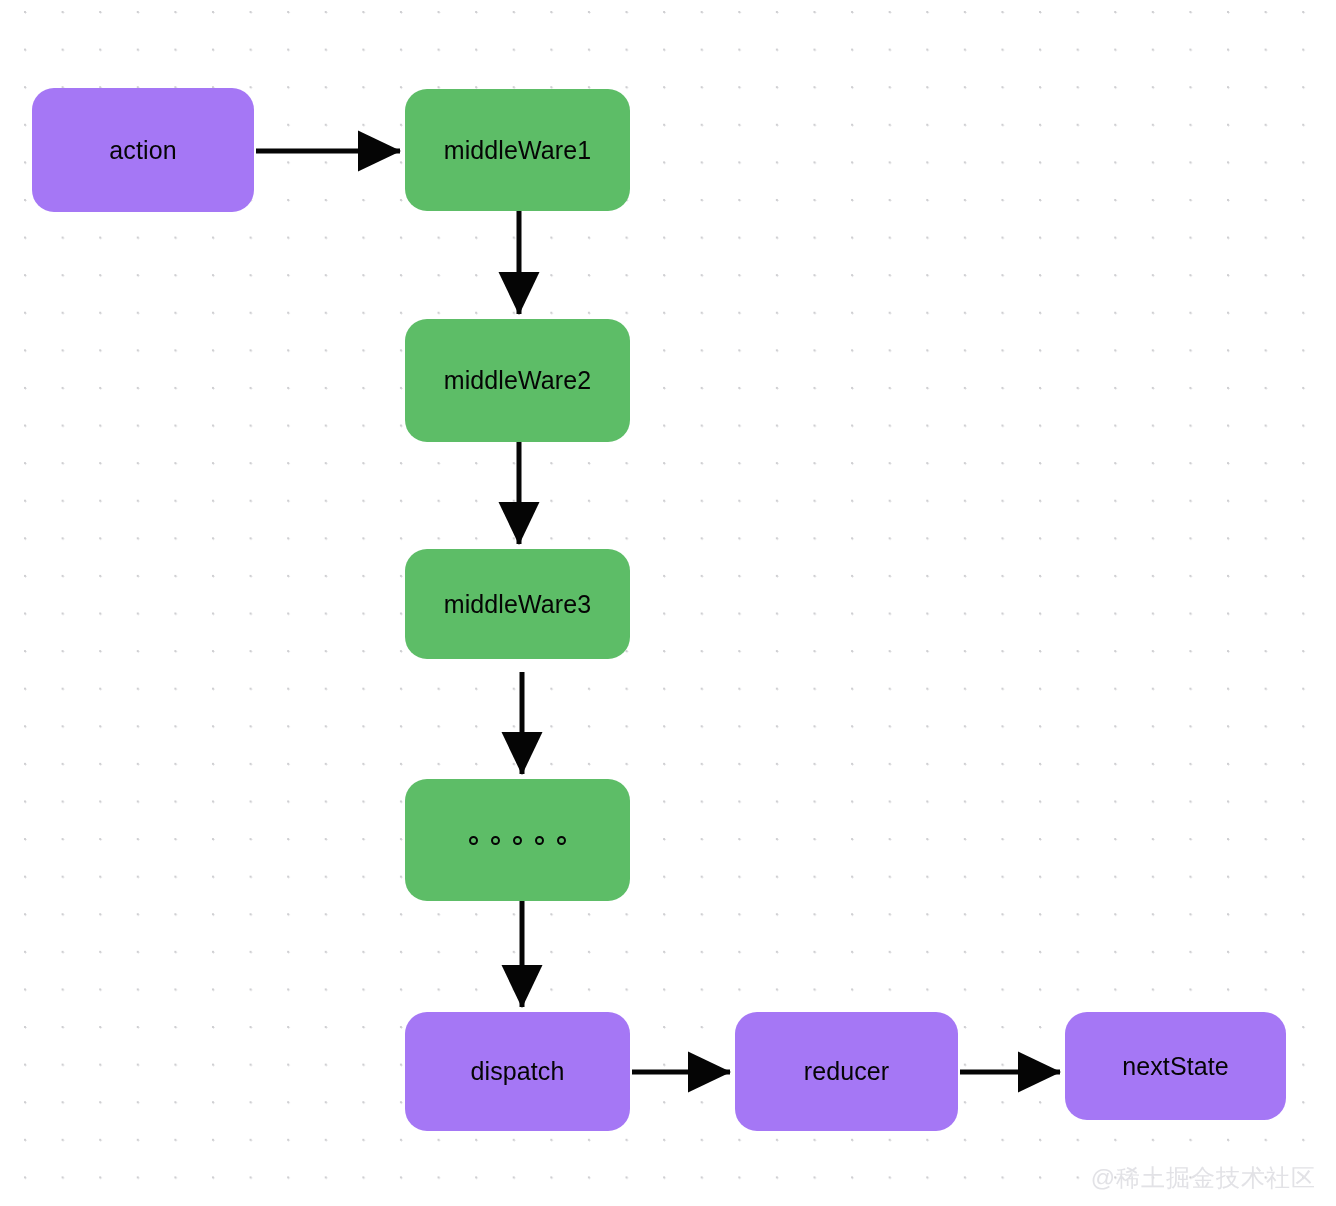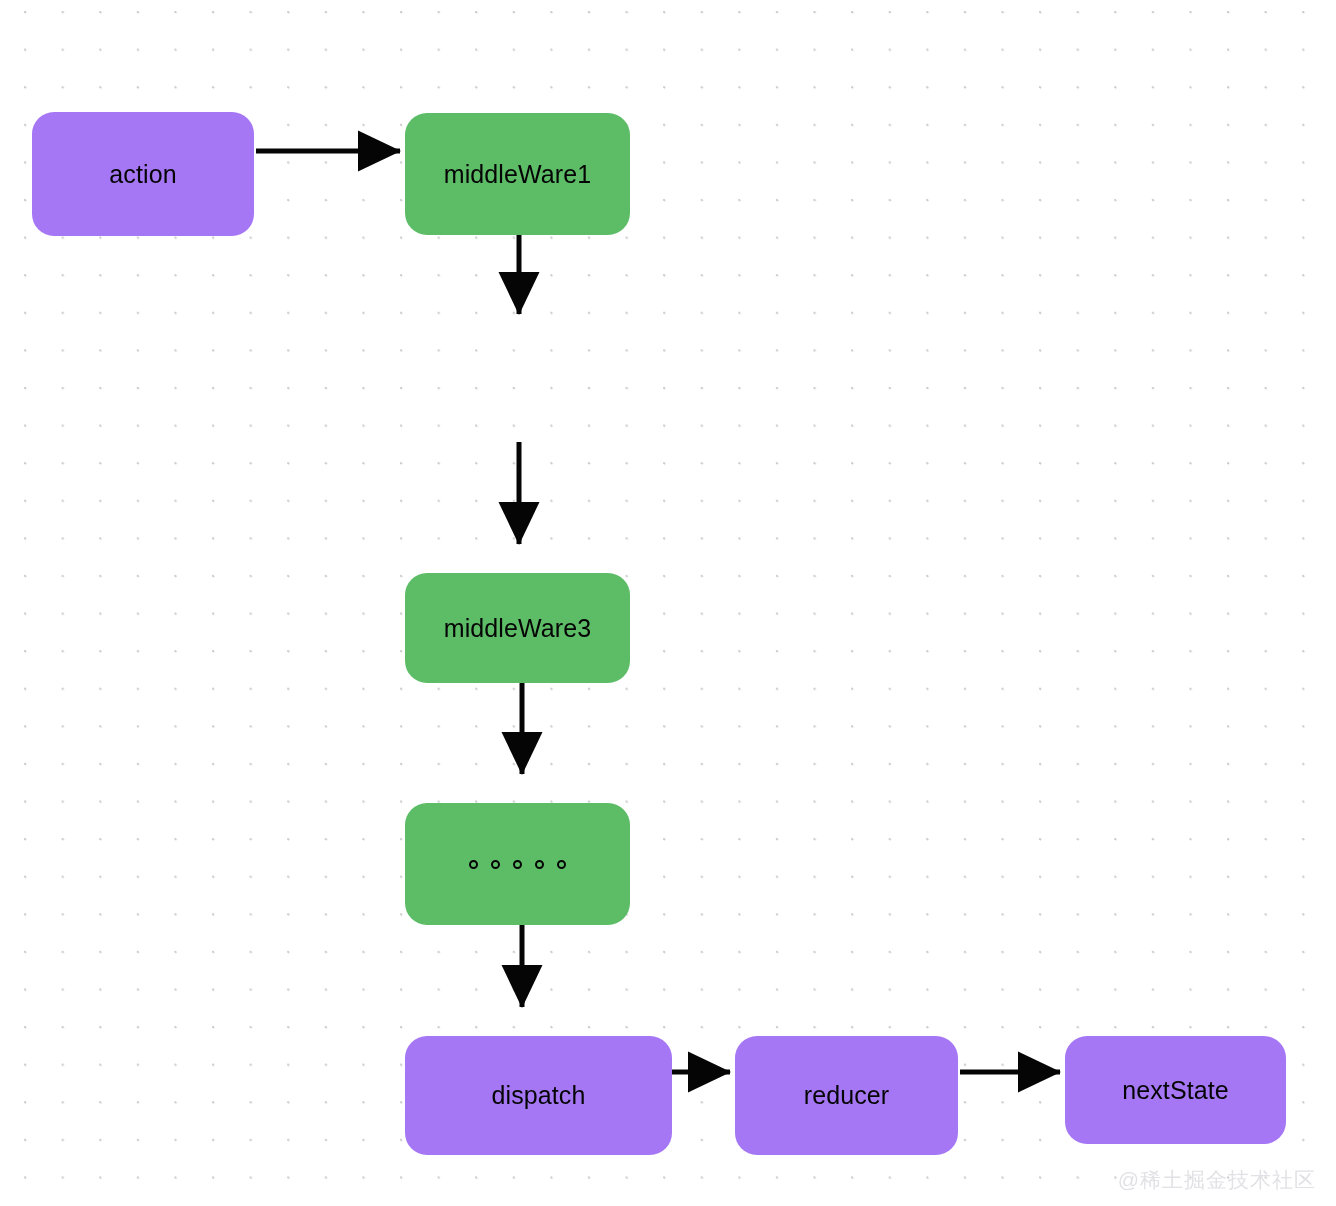--- a/index.html
+++ b/index.html
@@ -26,21 +26,20 @@
     align-items: center;
     justify-content: center;
     border-radius: 22px;
     box-sizing: border-box;
     color: #050505;
     font-size: 25px;
     font-weight: 500;
     letter-spacing: 0.1px;
     line-height: 1;
     user-select: none;
-    margin-top: 24px;
   }
   .node.purple { background: #a577f5; }
   .node.green  { background: #5dbd67; text-align: center; }
 
   .dots-row {
     display: flex;
     align-items: center;
     gap: 13px;
   }
   .dot-ring {
@@ -59,21 +58,21 @@
     height: 1206px;
     pointer-events: none;
     overflow: visible;
   }
 
   .watermark {
     position: absolute;
     right: 20px;
     bottom: 12px;
     color: #e2e2e6;
-    font-size: 21px;
+    font-size: 24px;
     letter-spacing: 1px;
     user-select: none;
     white-space: nowrap;
   }
 </style>
 </head>
 <body>
 
 <div id="canvas">
 
@@ -100,36 +99,39 @@
   </svg>
 
   <div class="node purple" style="left:32px; top:88px; width:222px; height:124px;">
     <span>action</span>
   </div>
 
   <div class="node green" style="left:405px; top:89px; width:225px; height:122px;">
     <span>middleWare1</span>
   </div>
 
+  <div class="node green" style="left:405px; top:319px; width:225px; height:123px;">
+    <span>middleWare2</span>
+  </div>
 
   <div class="node green" style="left:405px; top:549px; width:225px; height:110px;">
     <span>middleWare3</span>
   </div>
 
   <div class="node green" style="left:405px; top:779px; width:225px; height:122px;">
     <span class="dots-row">
       <span class="dot-ring"></span>
       <span class="dot-ring"></span>
       <span class="dot-ring"></span>
       <span class="dot-ring"></span>
       <span class="dot-ring"></span>
     </span>
   </div>
 
-  <div class="node purple" style="left:405px; top:1012px; width:267px; height:119px;">
+  <div class="node purple" style="left:405px; top:1012px; width:225px; height:119px;">
     <span>dispatch</span>
   </div>
 
   <div class="node purple" style="left:735px; top:1012px; width:223px; height:119px;">
     <span>reducer</span>
   </div>
 
   <div class="node purple" style="left:1065px; top:1012px; width:221px; height:108px;">
     <span>nextState</span>
   </div>

